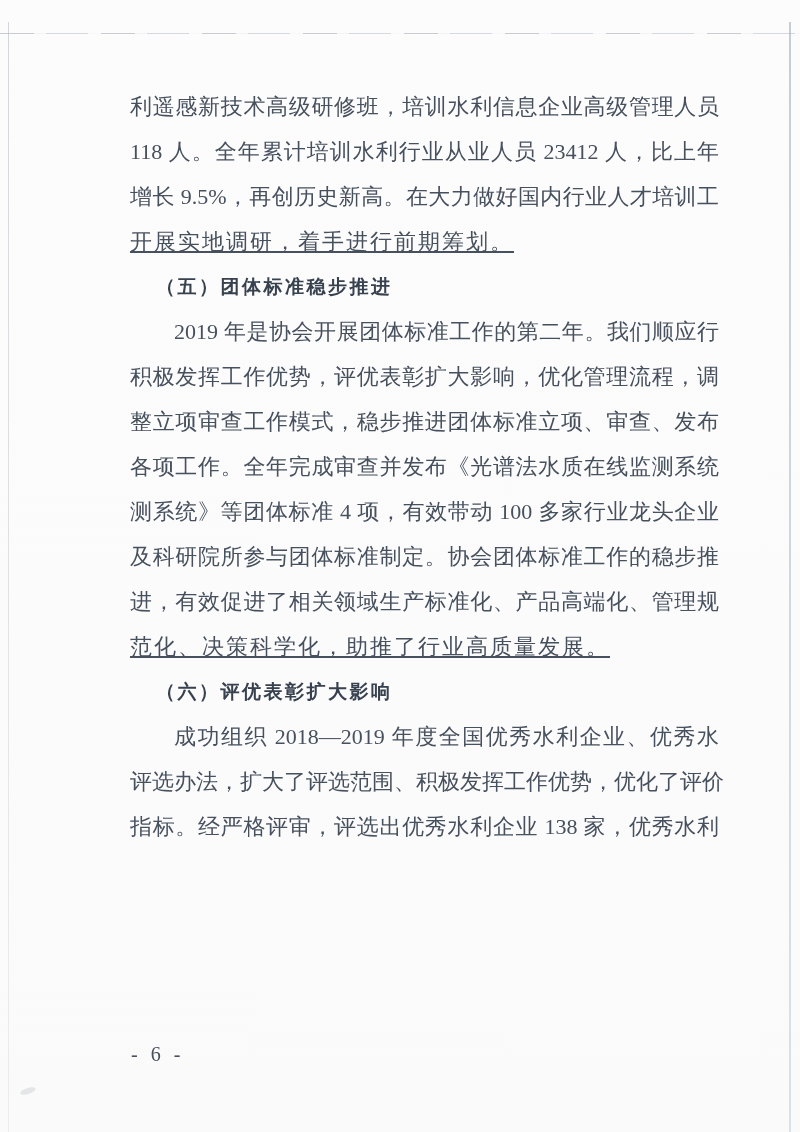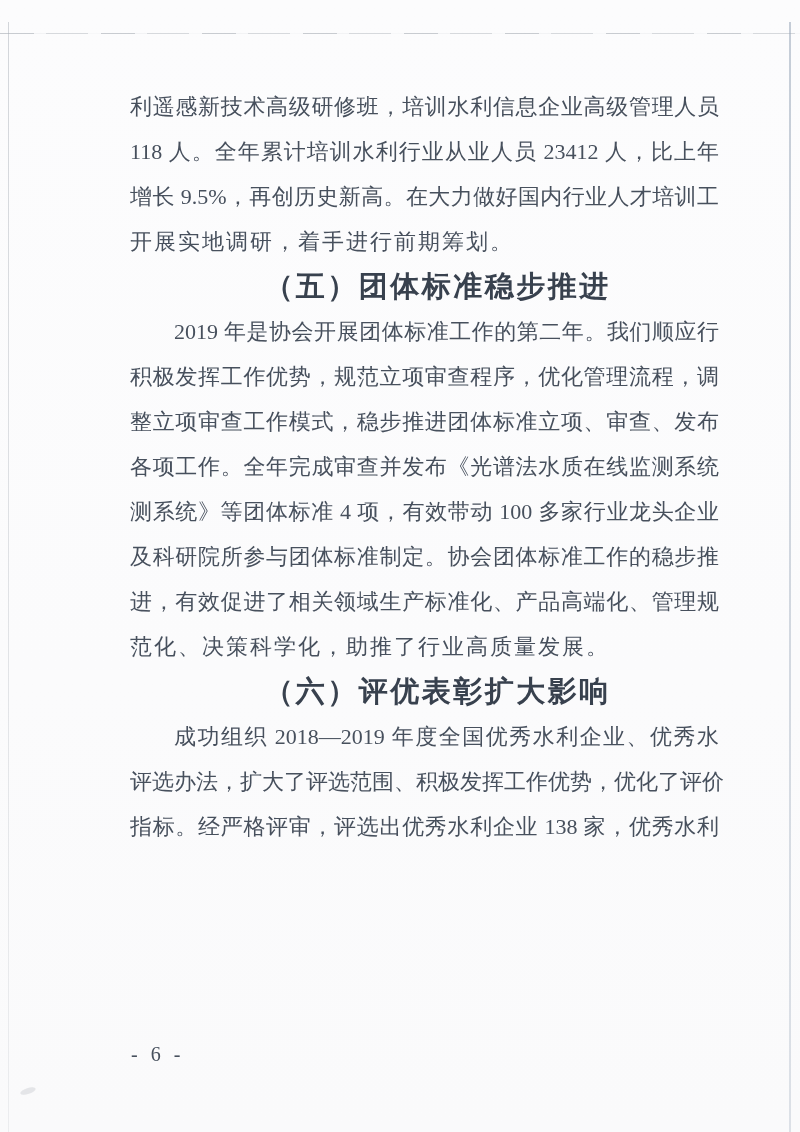--- a/index.html
+++ b/index.html
@@ -59,30 +59,31 @@
     line-height: 45px;
     text-align: justify;
     text-align-last: justify;
     white-space: nowrap;
   }
   .line.indent { text-indent: 44px; }
   .line.last {
     text-align: left;
     text-align-last: left;
     letter-spacing: 2px;
+    text-decoration: underline;
   }
   .heading {
     height: 45px;
     line-height: 45px;
-    font-size: 29px;
+    font-size: 19px;
     font-weight: 700;
     color: var(--ink-heading, #38414e);
     text-indent: 26px;
     letter-spacing: 2.5px;
-    text-align: center;
+    text-align: left;
     text-align-last: auto;
   }
   .page-number {
     position: absolute;
     left: 131px; top: 1043px;
     font-size: 20px;
     letter-spacing: 4px;
     color: var(--ink, #47505d);
   }
 </style>
@@ -99,21 +100,21 @@
   <div class="textblock">
 
     <div class="line">利遥感新技术高级研修班，培训水利信息企业高级管理人员</div>
     <div class="line">118 人。全年累计培训水利行业从业人员 23412 人，比上年</div>
     <div class="line">增长 9.5%，再创历史新高。在大力做好国内行业人才培训工</div>
     <div class="line last">开展实地调研，着手进行前期筹划。</div>
 
     <div class="heading">（五）团体标准稳步推进</div>
 
     <div class="line indent">2019 年是协会开展团体标准工作的第二年。我们顺应行</div>
-    <div class="line">积极发挥工作优势，规范立项审查程序，优化管理流程，调</div>
+    <div class="line">积极发挥工作优势，评优表彰扩大影响，优化管理流程，调</div>
     <div class="line">整立项审查工作模式，稳步推进团体标准立项、审查、发布</div>
     <div class="line">各项工作。全年完成审查并发布《光谱法水质在线监测系统</div>
     <div class="line">测系统》等团体标准 4 项，有效带动 100 多家行业龙头企业</div>
     <div class="line">及科研院所参与团体标准制定。协会团体标准工作的稳步推</div>
     <div class="line">进，有效促进了相关领域生产标准化、产品高端化、管理规</div>
     <div class="line last">范化、决策科学化，助推了行业高质量发展。</div>
 
     <div class="heading">（六）评优表彰扩大影响</div>
 
     <div class="line indent">成功组织 2018—2019 年度全国优秀水利企业、优秀水</div>

